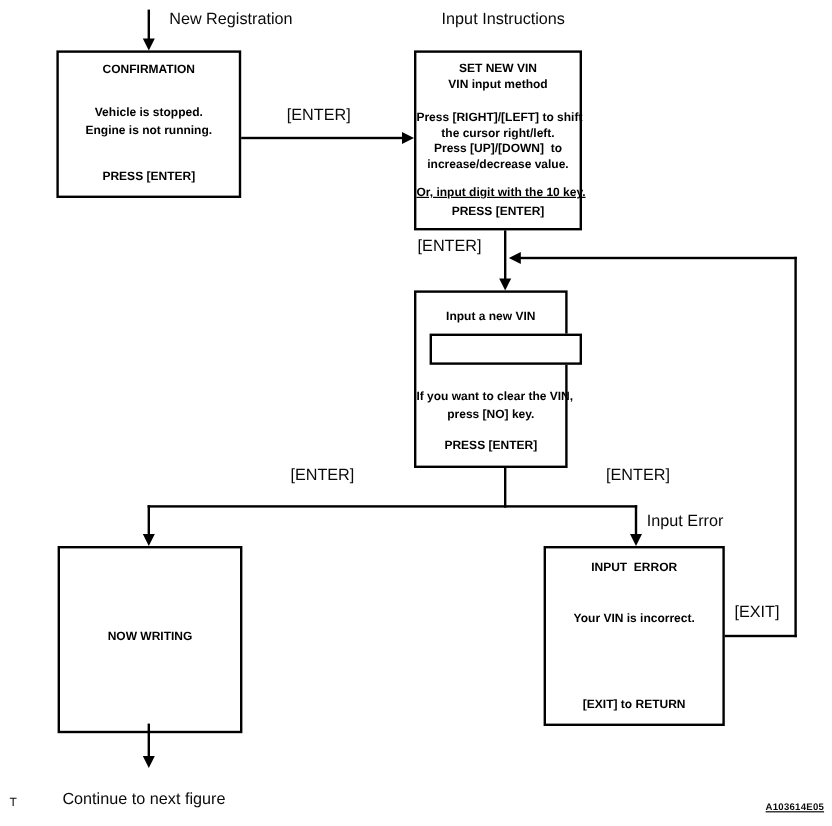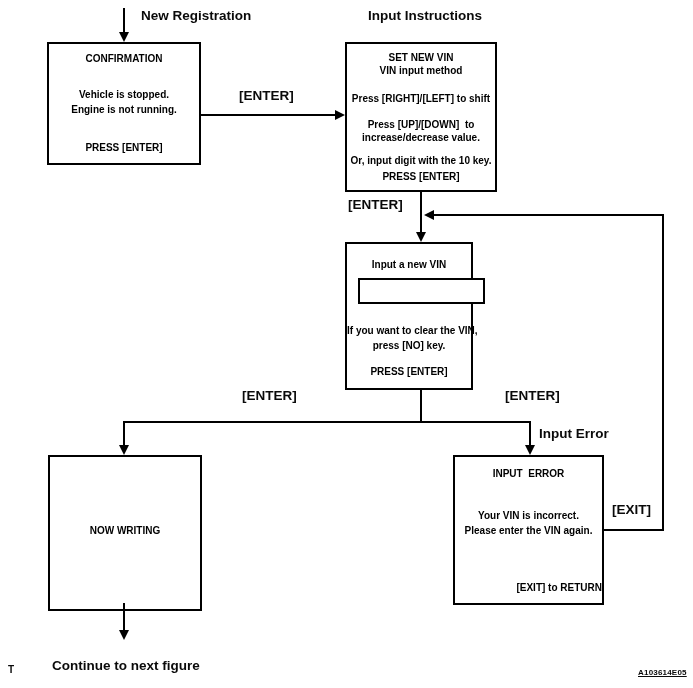--- a/index.html
+++ b/index.html
@@ -28,21 +28,20 @@
     line-height: 13px;
     white-space: pre;
     color: #000000;
   }
   .lbl {
     position: absolute;
     font-size: 13.5px;
     line-height: 15px;
     white-space: nowrap;
     color: #0a0a0a;
-    font-weight: bold;
   }
   .hline, .vline { position: absolute; background: #000000; }
   .arrow { position: absolute; width: 0; height: 0; }
   .arrow.down  { border-left: 5px solid transparent; border-right: 5px solid transparent; border-top: 10px solid #000000; }
   .arrow.right { border-top: 5px solid transparent; border-bottom: 5px solid transparent; border-left: 10px solid #000000; }
   .arrow.left  { border-top: 5px solid transparent; border-bottom: 5px solid transparent; border-right: 10px solid #000000; }
   .vin-field {
     position: absolute;
     border: 2px solid #000000;
     background: #ffffff;
@@ -64,27 +63,28 @@
     <div class="btext" style="top:8px;">CONFIRMATION</div>
     <div class="btext" style="top:44px;">Vehicle is stopped.</div>
     <div class="btext" style="top:59px;">Engine is not running.</div>
     <div class="btext" style="bottom:9px;">PRESS [ENTER]</div>
   </div>
 
   <div class="lbl" style="left:239px; top:88px;">[ENTER]</div>
   <div class="hline" style="left:201px; top:114px; width:136px; height:2px;"></div>
   <div class="arrow right" style="left:335px; top:110px;"></div>
 
-  <div class="fbox" style="left:345px; top:42px; width:152px; height:150px;">
+  <div class="fbox" style="left:345px; top:42px; width:140px; height:150px;">
     <div class="btext" style="top:7px;">SET NEW VIN</div>
     <div class="btext" style="top:20px;">VIN input method</div>
     <div class="btext" style="top:48px;">Press [RIGHT]/[LEFT] to shift</div>
+    <div class="btext" style="top:61px;">the cursor right/left.</div>
     <div class="btext" style="top:74px;">Press [UP]/[DOWN]  to</div>
     <div class="btext" style="top:87px;">increase/decrease value.</div>
-    <div class="btext" style="top:110px;">Or, input digit with the 10 key.</div>
+    <div class="btext" style="top:110px;text-decoration:underline;">Or, input digit with the 10 key.</div>
     <div class="btext" style="bottom:7px;">PRESS [ENTER]</div>
   </div>
 
   <div class="lbl" style="left:348px; top:197px;">[ENTER]</div>
   <div class="vline" style="left:420px; top:192px; width:2px; height:41px;"></div>
   <div class="arrow down" style="left:416px; top:232px;"></div>
 
   <div class="arrow left" style="left:424px; top:210px;"></div>
   <div class="hline" style="left:433px; top:214px; width:231px; height:2px;"></div>
   <div class="vline" style="left:662px; top:214px; width:2px; height:317px;"></div>
@@ -112,22 +112,21 @@
   <div class="fbox" style="left:48px; top:455px; width:154px; height:156px;">
     <div class="btext" style="top:67px;">NOW WRITING</div>
   </div>
 
   <div class="vline" style="left:123px; top:603px; width:2px; height:28px;"></div>
   <div class="arrow down" style="left:119px; top:630px;"></div>
 
   <div class="fbox" style="left:453px; top:455px; width:151px; height:150px;">
     <div class="btext" style="top:10px;">INPUT  ERROR</div>
     <div class="btext" style="top:52px;">Your VIN is incorrect.</div>
-    <div class="btext" style="top:67px;">Please enter the VIN again.</div>
-    <div class="btext" style="bottom:9px;text-align:right;">[EXIT] to RETURN</div>
+    <div class="btext" style="bottom:9px;">[EXIT] to RETURN</div>
   </div>
 
   <div class="lbl" style="left:612px; top:502px;">[EXIT]</div>
   <div class="hline" style="left:604px; top:529px; width:60px; height:2px;"></div>
 
   <div class="lbl" style="left:52px; top:658px;">Continue to next figure</div>
   <div class="lbl tiny" style="left:8px; top:662px;">T</div>
   <div class="lbl figid" style="left:638px; top:665px;">A103614E05</div>
 
 </div>

